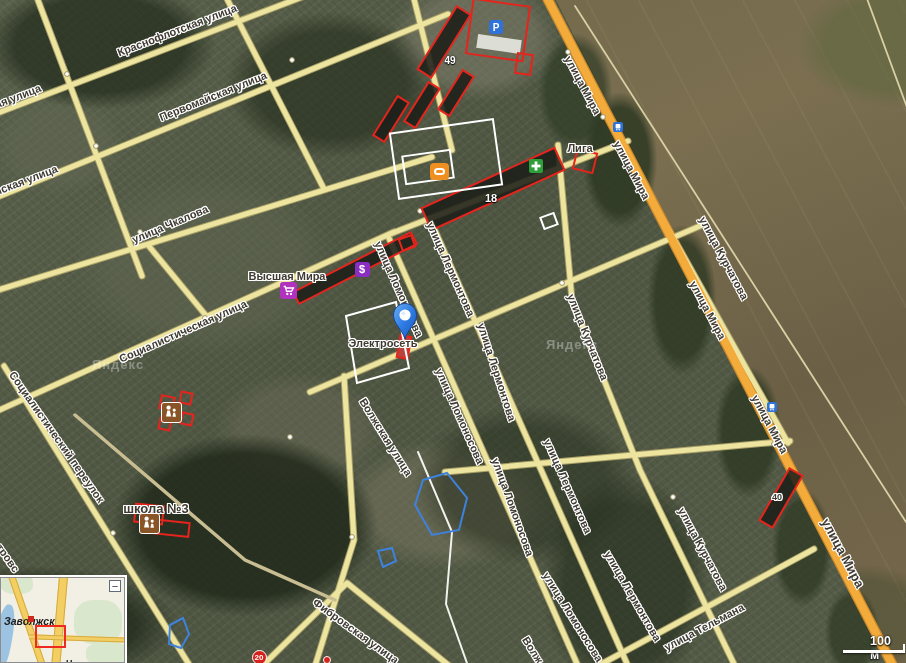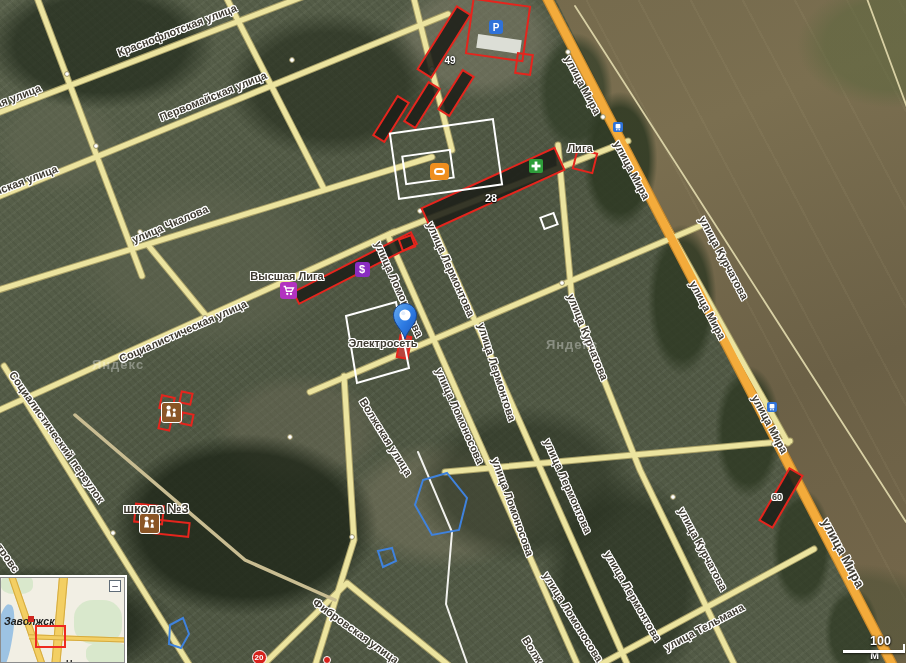--- a/index.html
+++ b/index.html
@@ -186,27 +186,27 @@
       <div class="lbl" style="left: 460px; top: 416px; font-size: 11px; transform: translate(-50%, -50%) rotate(66deg);">улица Ломоносова</div>
       <div class="lbl" style="left: 513px; top: 507px; font-size: 11px; transform: translate(-50%, -50%) rotate(70deg);">улица Ломоносова</div>
       <div class="lbl" style="left: 573px; top: 617px; font-size: 11px; transform: translate(-50%, -50%) rotate(58deg);">улица Ломоносова</div>
       <div class="lbl" style="left: 588px; top: 337px; font-size: 11px; transform: translate(-50%, -50%) rotate(68deg);">улица Курчатова</div>
       <div class="lbl" style="left: 724px; top: 258px; font-size: 11px; transform: translate(-50%, -50%) rotate(62deg);">улица Курчатова</div>
       <div class="lbl" style="left: 703px; top: 549px; font-size: 11px; transform: translate(-50%, -50%) rotate(62deg);">улица Курчатова</div>
       <div class="lbl" style="left: 704px; top: 627px; font-size: 11px; transform: translate(-50%, -50%) rotate(-28deg);">улица Тельмана</div>
       <div class="lbl" style="left: 386px; top: 437px; font-size: 11px; transform: translate(-50%, -50%) rotate(58deg);">Волжская улица</div>
       <div class="lbl" style="left: 533px; top: 650px; font-size: 11px; transform: translate(-50%, -50%) rotate(58deg);">Волж</div>
       <div class="lbl" style="left: 356px; top: 631px; font-size: 11px; transform: translate(-50%, -50%) rotate(36deg);">Фибровская улица</div>
-      <div class="lbl" style="left: 287px; top: 276px; font-size: 11px; transform: translate(-50%, -50%) rotate(0deg);">Высшая Лига</div>
+      <div class="lbl" style="left: 287px; top: 276px; font-size: 11px; transform: translate(-50%, -50%) rotate(0deg);">Высшая Мира</div>
       <div class="lbl" style="left: 383px; top: 343px; font-size: 11px; transform: translate(-50%, -50%) rotate(0deg);">Электросеть</div>
       <div class="lbl" style="left: 580px; top: 148px; font-size: 11px; transform: translate(-50%, -50%) rotate(0deg);">Лига</div>
       <div class="lbl" style="left: 156px; top: 508px; font-size: 13px; transform: translate(-50%, -50%) rotate(0deg);">школа №3</div>
       <div class="wl" style="left: 450px; top: 60px; font-size: 10px; transform: translate(-50%, -50%) rotate(0deg);">49</div>
-      <div class="wl" style="left: 491px; top: 198px; font-size: 11px; transform: translate(-50%, -50%) rotate(0deg);">28</div>
-      <div class="lbl" style="left: 777px; top: 497px; font-size: 9px; transform: translate(-50%, -50%) rotate(0deg);">60</div>
+      <div class="wl" style="left: 491px; top: 198px; font-size: 11px; transform: translate(-50%, -50%) rotate(0deg);">18</div>
+      <div class="lbl" style="left: 777px; top: 497px; font-size: 9px; transform: translate(-50%, -50%) rotate(0deg);">40</div>
       <div class="wm" style="left: 572px; top: 344px; font-size: 13px; transform: translate(-50%, -50%) rotate(0deg);">Яндекс</div>
       <div class="wm" style="left: 118px; top: 364px; font-size: 13px; transform: translate(-50%, -50%) rotate(0deg);">Яндекс</div>
     </div>
   <div id="icons">
       <div class="ic" style="left: 489px; top: 20px; width: 14px; height: 14px; background: rgb(47, 114, 217); border-radius: 3px; color: rgb(255, 255, 255); font: bold 10px &quot;Liberation Sans&quot;, sans-serif;">P</div>
       <div class="ic" style="left: 429.5px; top: 162.5px; width: 19px; height: 17px; background: rgb(239, 143, 31); border-radius: 4px;">
         <div style="width:11px;height:7px;border:2.5px solid #fff;border-radius:5px;"></div>
       </div>
       <div class="ic" style="left: 529px; top: 159px; width: 14px; height: 14px; background: rgb(46, 158, 58); border-radius: 2px;">
         <svg width="12" height="12" viewBox="0 0 14 14">

